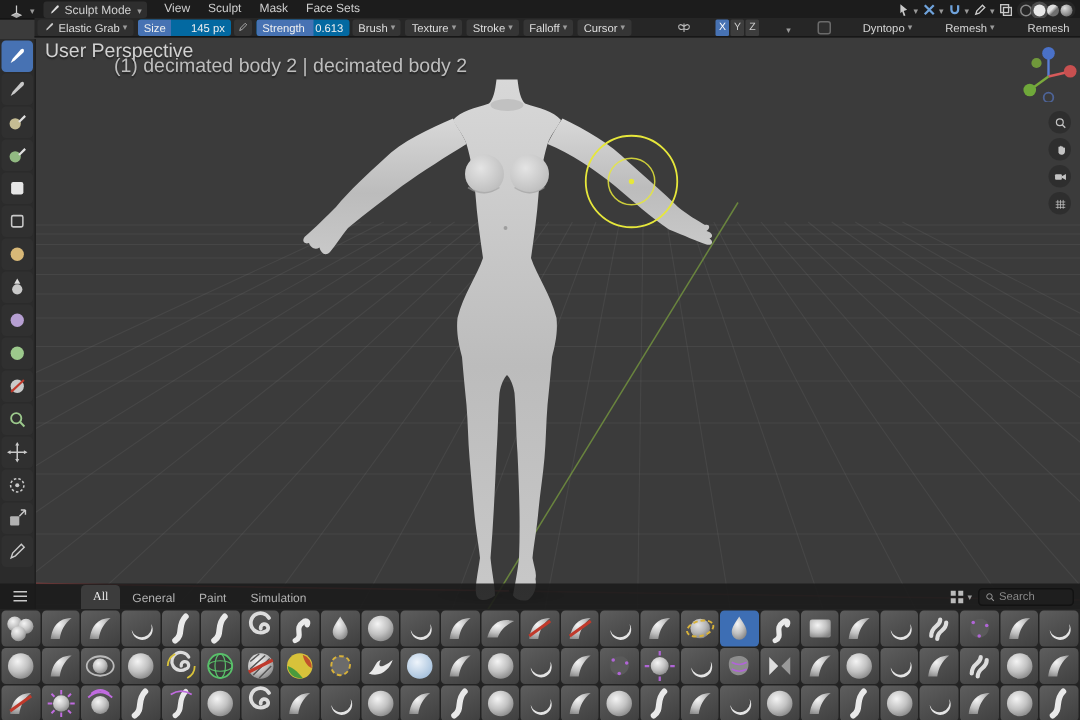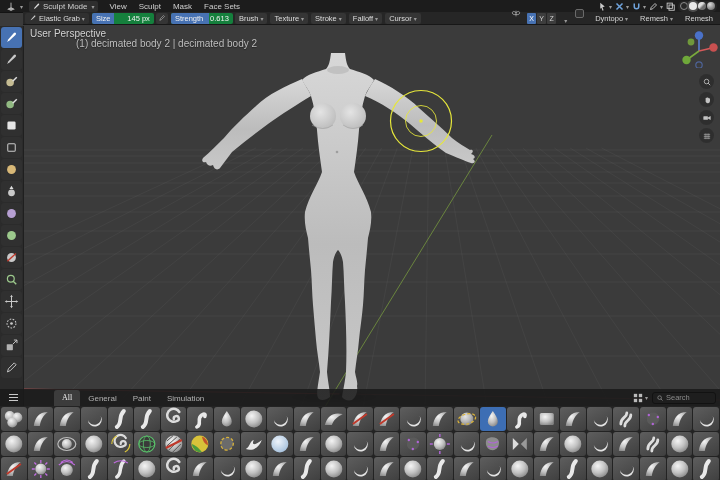--- a/index.html
+++ b/index.html
@@ -1,57 +1,57 @@
 <!DOCTYPE html>
 <html><head>
 <meta charset="utf-8">
 <style>
   html,body{margin:0;padding:0;background:#111;}
   *{box-sizing:border-box;font-family:"Liberation Sans",sans-serif;-webkit-font-smoothing:antialiased;}
   .screen{position:relative;width:720px;height:480px;background:#3b3b3b;overflow:hidden;}
 
   
-  .topbar{position:absolute;top:0;left:0;right:0;height:13px;background:#1c1c1c;display:flex;align-items:center;padding:0 3px;border-bottom:1px solid #141414;z-index:30;}
+  .topbar{position:absolute;top:0;left:0;right:0;height:13px;background:#1c1c1c;display:flex;align-items:flex-end;padding:0 3px;border-bottom:1px solid #141414;z-index:30;}
   .topbar .btn{display:flex;align-items:center;gap:2px;padding:0 3px;height:11px;border-radius:2px;color:#d0d0d0;font-size:8px;}
   .caret::after{content:"\25BE";font-size:6px;color:#9a9a9a;margin-left:2px;}
   .mode-btn{background:#2e2e2e;margin-left:3px;}
   .menus{display:flex;margin-left:6px;}
   .menu-item{padding:0 6px;font-size:8px;color:#cfcfcf;line-height:13px;}
   .topbar-right{margin-left:auto;display:flex;align-items:center;gap:3px;}
   .mini-ic{display:flex;align-items:center;height:11px;}
   .shade-group{display:flex;align-items:center;gap:1px;background:#262626;border-radius:6px;padding:0 2px;height:11px;}
   .shade{width:8px;height:8px;border-radius:50%;}
   .shade.wire{border:1px solid #8a8a8a;background:transparent;}
   .shade.solid{background:#e8e8e8;box-shadow:0 0 0 2px #4e4e4e;}
   .shade.material{background:linear-gradient(135deg,#dedede 40%,#6f6f6f 60%);}
   .shade.rendered{background:radial-gradient(circle at 35% 30%,#ddd,#555);}
 
   
   .toolsettings{position:absolute;top:12px;left:0;right:0;height:13px;background:#262626;display:flex;align-items:center;padding:0 2px;border-bottom:1px solid #171717;z-index:30;margin-left:23px;}
   .pill{display:flex;align-items:center;background:#353535;border-radius:2px;height:11px;padding:0 4px;color:#dedede;font-size:7.5px;margin-right:3px;white-space:nowrap;}
-  .slider{position:relative;height:11px;background:#15803d;border-radius:2px;overflow:hidden;display:flex;align-items:center;justify-content:space-between;color:#f0f0f0;font-size:7.5px;padding:0 4px;margin-right:2px;}
+  .slider{position:relative;height:11px;background:#0369a1;border-radius:2px;overflow:hidden;display:flex;align-items:center;justify-content:space-between;color:#f0f0f0;font-size:7.5px;padding:0 4px;margin-right:2px;}
   .slider .fillbar{position:absolute;left:0;top:0;bottom:0;background:#4772b3;}
   .slider span{position:relative;z-index:1;}
   .sym-group{display:flex;align-items:center;gap:1px;}
   .axis-btn{width:9px;height:11px;background:#3d3d3d;color:#cfcfcf;font-size:7px;display:flex;align-items:center;justify-content:center;border-radius:1px;}
   .axis-btn.active{background:#4772b3;color:#fff;}
   .checkbox{width:9px;height:9px;border:1px solid #6a6a6a;border-radius:2px;background:#2e2e2e;margin:0 2px;}
-  .ts-right{margin-left:auto;display:flex;gap:6px;padding-right:2px;}
+  .ts-right{margin-left:auto;display:flex;align-items:center;gap:16px;padding-right:2px;}
   .label-btn{color:#d6d6d6;font-size:7.5px;padding:0 3px;display:flex;align-items:center;}
 
   
   .toolcol{position:absolute;top:26px;left:0;width:24px;bottom:0;background:#2b2b2b;border-right:1px solid #1f1f1f;display:flex;flex-direction:column;align-items:center;padding-top:1px;z-index:10;}
   .tool{width:21px;height:21px;border-radius:3px;margin-bottom:1px;display:flex;align-items:center;justify-content:center;background:#303030;}
   .tool.sel{background:#4772b3;}
   .tool svg{width:15px;height:15px;}
 
   
   .viewport{position:absolute;top:26px;left:24px;right:0;bottom:0;}
   .scene{position:absolute;inset:0;width:100%;height:100%;}
-  .vp-info{position:absolute;top:3px;left:6px;color:#d2d2d2;font-size:10px;line-height:10px;text-shadow:0 1px 1px rgba(0,0,0,.4);}
+  .vp-info{position:absolute;top:3px;left:6px;color:#d2d2d2;font-size:13px;line-height:10px;text-shadow:0 1px 1px rgba(0,0,0,.4);}
   .vp-info .sub{color:#bdbdbd;padding-left:46px;}
   .gizmo{position:absolute;top:2px;right:2px;width:40px;height:40px;}
   .vp-btns{position:absolute;top:48px;right:6px;display:flex;flex-direction:column;gap:3px;}
   .vp-btn{width:15px;height:15px;border-radius:50%;background:rgba(40,40,40,.65);display:flex;align-items:center;justify-content:center;}
   .vp-btn svg{width:10px;height:10px;}
 
   
   .shelf{position:absolute;left:0;right:0;bottom:0;height:91px;z-index:20;}
   .shelf-head{height:17px;background:rgba(26,26,26,.88);display:flex;align-items:center;padding:0 4px;}
   .hamburger{width:14px;height:13px;border-radius:2px;display:flex;align-items:center;justify-content:center;margin-left:2px;}

